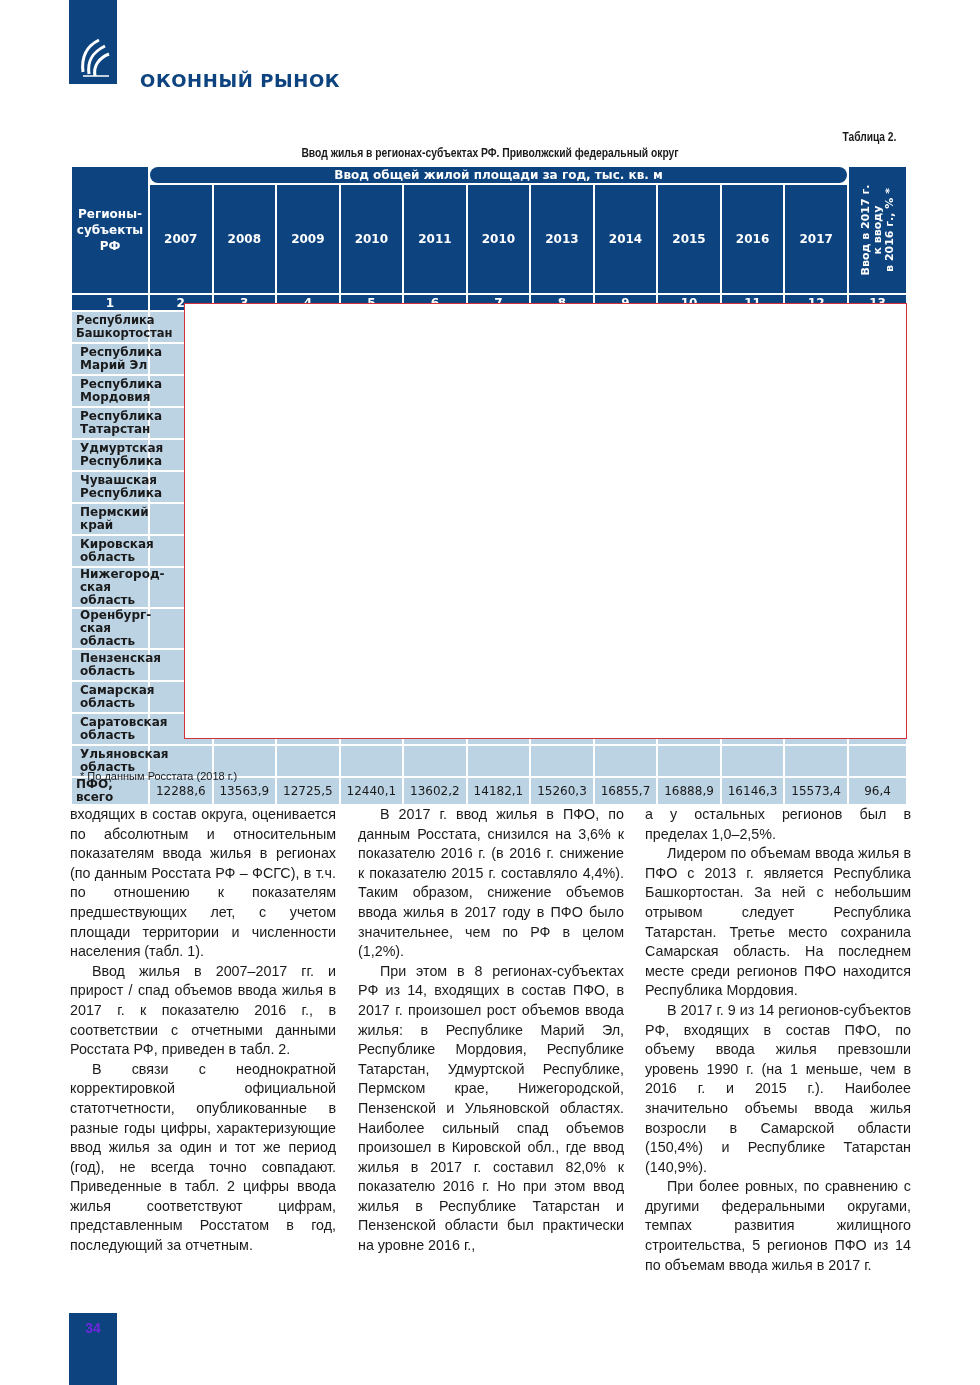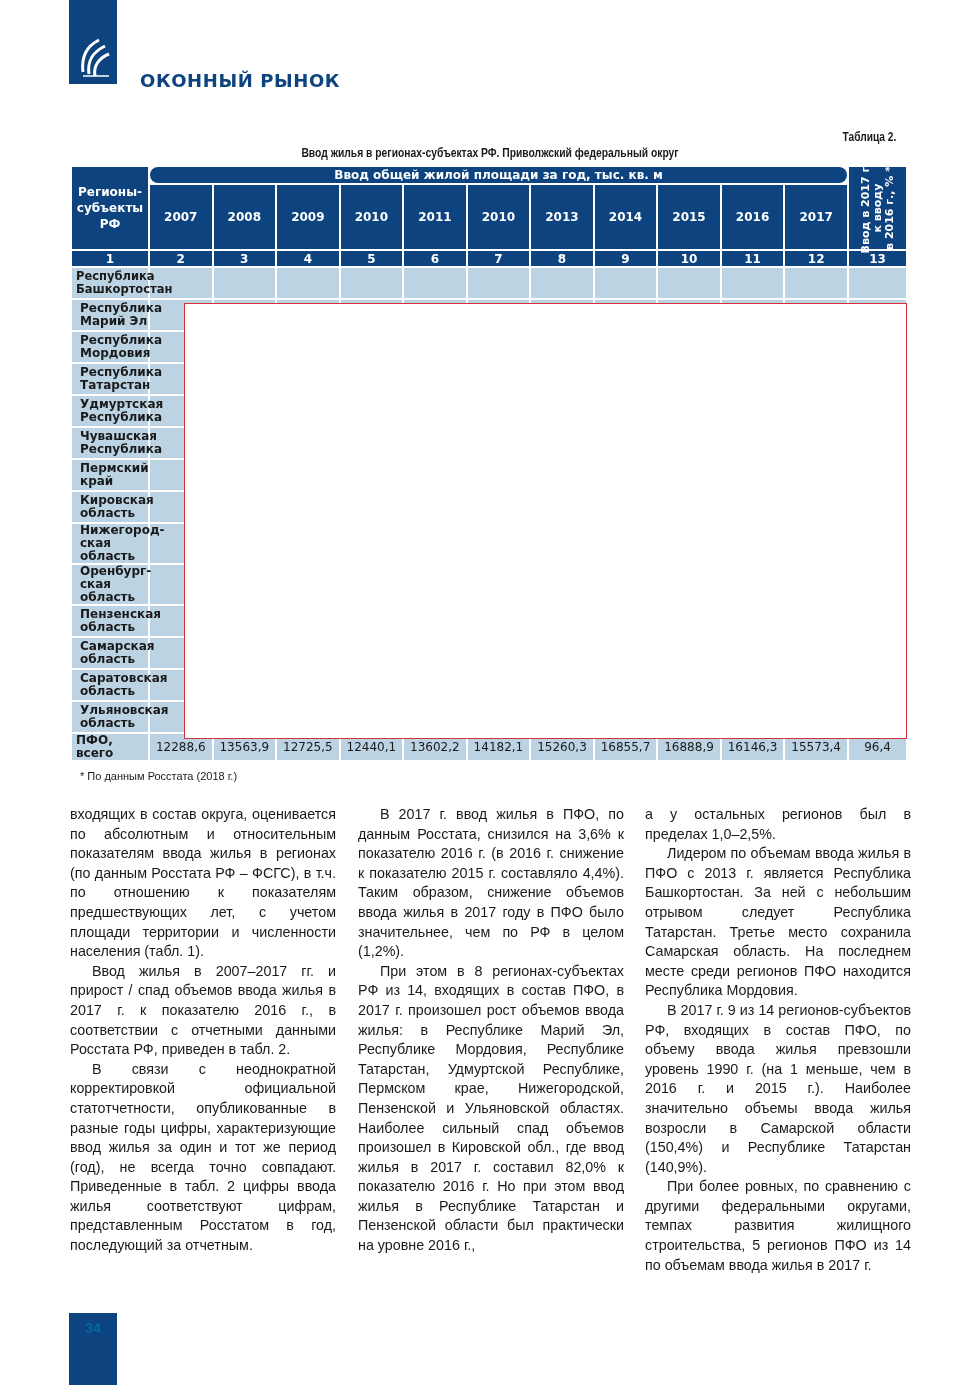--- a/index.html
+++ b/index.html
@@ -10,21 +10,21 @@
   .logo-bar svg { position: absolute; left: 6px; top: 38px; }
   .section-title { left: 140px; top: 70px; font-family: "DejaVu Sans", sans-serif; font-weight: bold; font-size: 18px; color: #0d4480; letter-spacing: 0.6px; }
 
   .table-label { right: 84px; top: 130px; font-family: "Liberation Sans", sans-serif; font-weight: bold; font-size: 12px; transform: scaleX(0.85); transform-origin: right; }
   .table-title { left: 0; width: 980px; top: 146px; text-align: center; font-weight: bold; font-size: 12px; transform: scaleX(0.86); }
 
   table.data { position: absolute; left: 70px; top: 165px; width: 838px; border-collapse: separate; border-spacing: 2px 2px; table-layout: fixed; font-family: "DejaVu Sans", sans-serif; }
   table.data th { background: #0d4480; color: #fff; font-weight: bold; font-size: 12px; padding: 0; text-align: center; }
   th.h-region { width: 76px; font-size: 12px; line-height: 16px; }
   th.h-group { height: 16px; font-size: 11px; border-radius: 8px; }
-  th.h-year { height: 64px; font-size: 12.5px; }
+  th.h-year { height: 108px; font-size: 12.5px; }
   th.h-pct { width: 57px; position: relative; }
   th.h-pct .rot { position: absolute; left: 50%; top: 50%; transform: translate(-50%,-50%) rotate(-90deg); white-space: nowrap; font-size: 11px; line-height: 12px; text-align: center; }
   th.num { height: 15px; font-size: 12px; }
   td { background: #bcd3e4; font-size: 11.5px; padding: 0; height: 30px; }
   td.region { font-weight: bold; font-size: 12px; line-height: 13px; padding-left: 8px; }
   td.region.first { padding-left: 4px; font-size: 11.5px; }
   tr.total td { height: 16px; text-align: center; font-size: 12px; }
   tr.total td.region { text-align: left; padding-left: 4px; }
 
   .overlay { left: 184px; top: 303px; width: 723px; height: 436px; background: #ffffff; border: 1.5px solid #d6313a; box-sizing: border-box; }
@@ -32,21 +32,21 @@
   .footnote { left: 80px; top: 770px; font-size: 11px; }
 
   .col { position: absolute; top: 805px; width: 266px; font-size: 14.3px; line-height: 19.6px; text-align: justify; }
   .col p { margin: 0; }
   .col p.ind { text-indent: 22px; }
   .c1 { left: 70px; }
   .c2 { left: 358px; }
   .c3 { left: 645px; }
 
   .page-box { left: 69px; top: 1313px; width: 48px; height: 72px; background: #0d4480; }
-  .page-num { left: 69px; top: 1320px; width: 48px; text-align: center; color: #0369a1; font-weight: bold; font-size: 14px; }
+  .page-num { left: 69px; top: 1320px; width: 48px; text-align: center; color: #6d28d9; font-weight: bold; font-size: 14px; }
   .footer-text { left: 140px; top: 1388px; font-size: 10px; color: #0d4480; }
 </style>
 </head>
 <body>
 
 <div class="abs logo-bar">
   <svg width="36" height="42" viewBox="0 0 36 42">
     <path d="M24 2 C12 8 6 18 8 34" stroke="#fff" stroke-width="3" fill="none"></path>
     <path d="M30 8 C18 14 12 22 14 36" stroke="#fff" stroke-width="3" fill="none"></path>
     <path d="M34 16 C24 20 18 28 20 38" stroke="#fff" stroke-width="3" fill="none"></path>

